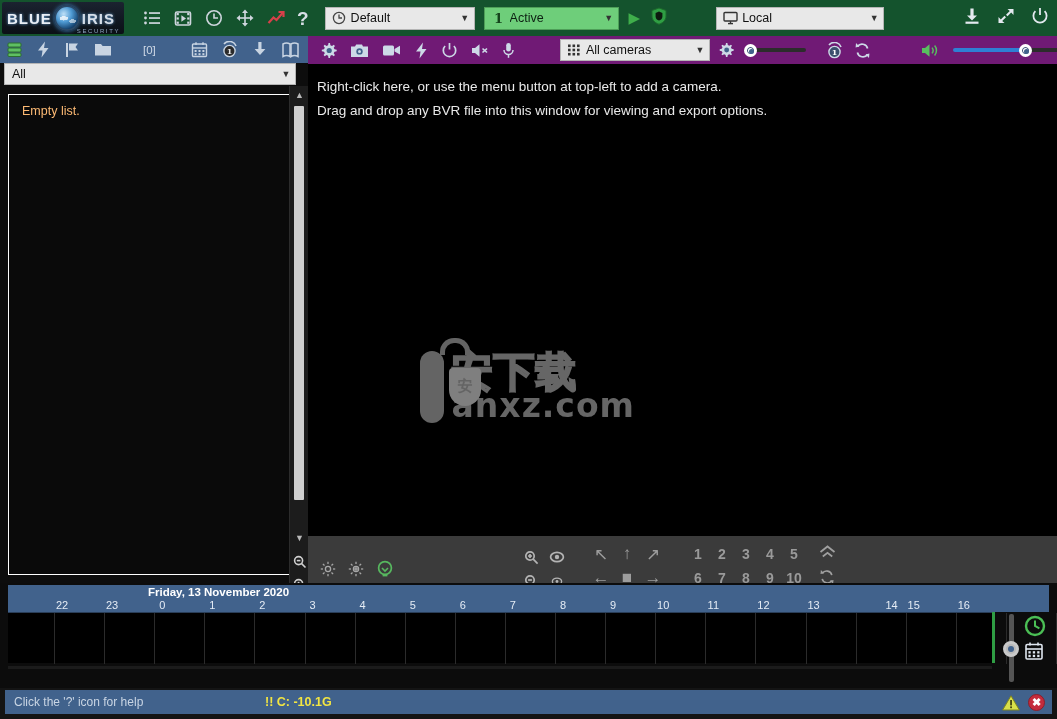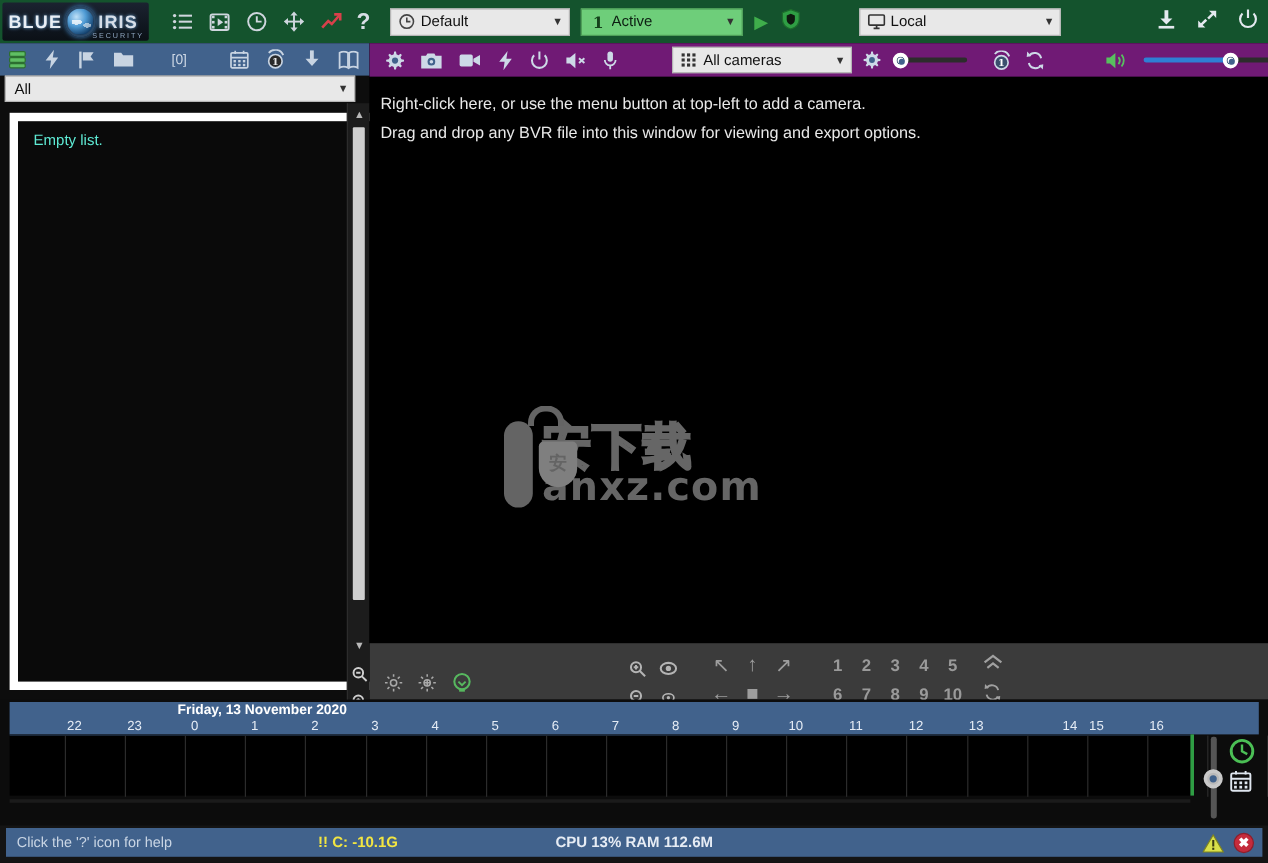--- a/index.html
+++ b/index.html
@@ -93,22 +93,22 @@
     position:relative;
   }
   .ltoolbar .ic{ color:#c8d4e2; cursor:pointer; margin-right:13px; display:flex; align-items:center;}
   .ltoolbar .cnt{ color:#cfd9e6; font-size:11.5px; margin-left:18px; }
   .ltoolbar .rgrp{ position:absolute; right:8px; top:0; height:27px; display:flex; align-items:center; gap:13px; }
   .ltoolbar .rgrp .ic{ margin:0; }
 
   .lcombo{ margin:0 4px; width:292px; height:22px; }
   .listarea{
     position:absolute; left:8px; top:58px; width:328px; height:481px;
-    background:#0a0a0a; border:7px solid #ffffff;
-    color:#5eead4; font-size:12.5px; padding:9px 0 0 13px;
+    background:#0a0a0a; border:1px solid #ffffff;
+    color:#fdba74; font-size:12.5px; padding:9px 0 0 13px;
   }
   .lscroll{
     position:absolute; right:0px; top:50px; width:19px; height:536px;
     background:#1c1c1c; border-left:1px solid #2c2c2c;
   }
   .lscroll .sb{ width:19px;height:17px; display:flex;align-items:center;justify-content:center;color:#b9b9b9;font-size:9px; cursor:pointer;}
   .lscroll .thumb{ position:absolute; left:4px; top:20px; width:10px; height:394px; background:#cfcfcf; border-radius:1px; cursor:grab;}
   .lscroll .dn{ position:absolute; left:0; top:443px; }
   .lscroll .z1{ position:absolute; left:0; top:465px; width:19px;height:22px;display:flex;align-items:center;justify-content:center;color:#cfcfcf;cursor:pointer;}
   .lscroll .z2{ position:absolute; left:0; top:488px; width:19px;height:22px;display:flex;align-items:center;justify-content:center;color:#cfcfcf;cursor:pointer;}
@@ -874,21 +874,20 @@
         </g>
       </svg>
   </div>
   <div class="scrollstrip"></div>
 </div>
 
 <div class="status">
   <div class="inner">
     <span class="help">Click the '?' icon for help</span>
     <span class="disk">!! C: -10.1G</span>
-    <span class="cpu">CPU 13% RAM 112.6M</span>
     <span class="rgrp">
       <span class="warnbadge">
         <svg width="18" height="16" viewBox="0 0 18 16">
           <path d="M9 0.8 L17.4 15 H0.6 Z" fill="#d9e04a" stroke="#7f8420" stroke-width="1"></path>
           <rect x="8.2" y="5" width="1.7" height="5.4" fill="#3a3a10"></rect>
           <rect x="8.2" y="11.4" width="1.7" height="1.8" fill="#3a3a10"></rect>
           </svg>
       </span>
       <span class="closebadge">✖</span>
     </span>

